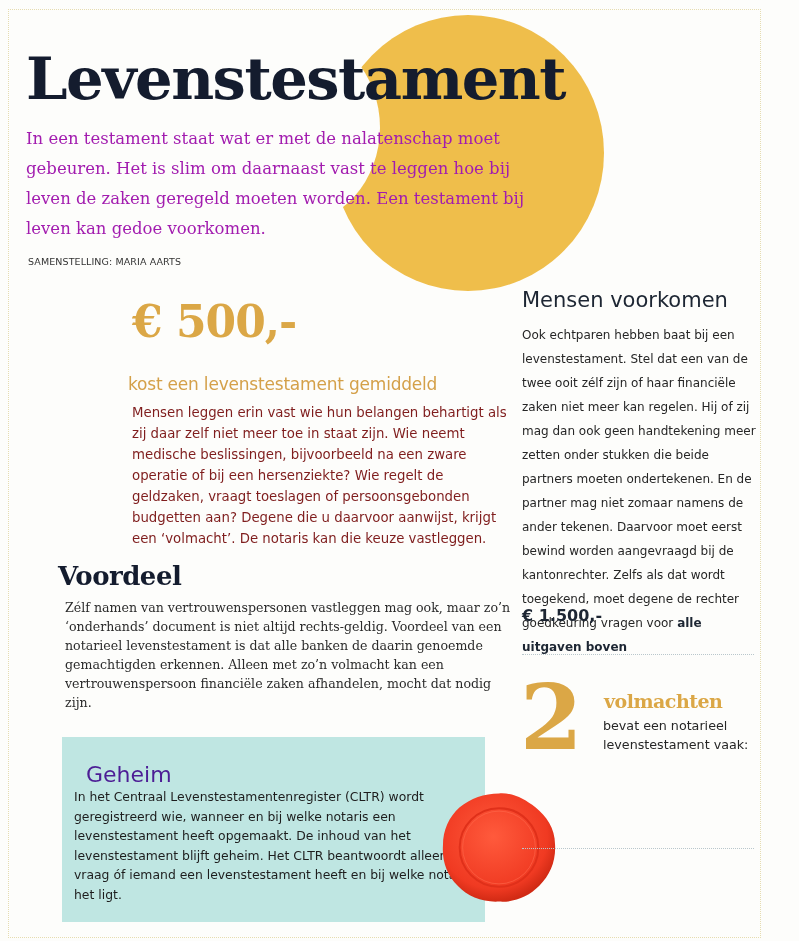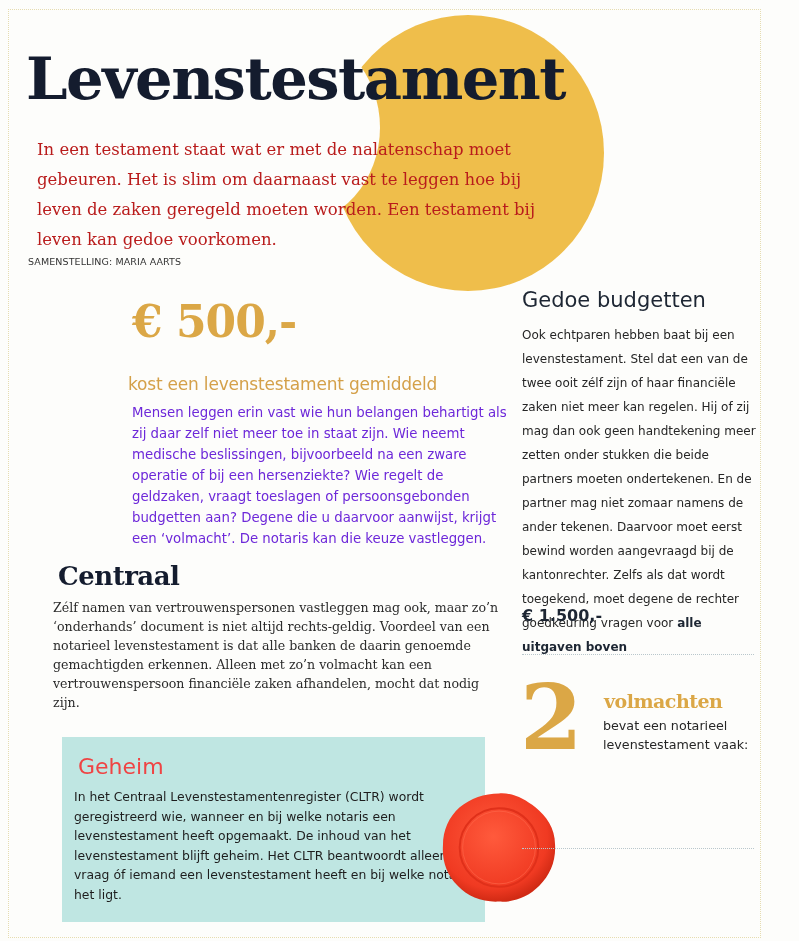--- a/index.html
+++ b/index.html
@@ -22,57 +22,57 @@
       position: absolute; left: 205px; top: 30px; width: 175px; height: 195px;
       border-radius: 50%; background: #fdfdfb;
     }
     .title {
       position: absolute; left: 26px; top: 50px; margin: 0;
       font-family: "DejaVu Serif", serif; font-weight: 900;
       font-size: 58px; line-height: 1; color: #141c2e; letter-spacing: -1.5px;
       transform: scaleX(1.02); transform-origin: left;
     }
     .intro {
-      position: absolute; left: 26px; top: 124px; width: 520px; margin: 11px;
+      position: absolute; left: 26px; top: 124px; width: 520px; margin: 0;
       font-family: "DejaVu Serif", serif; font-size: 16.5px; line-height: 30px;
-      color: #b91c1c;
+      color: #a21caf;
     }
     .byline {
       position: absolute; left: 28px; top: 256px; margin: 0;
       font-size: 9.5px; letter-spacing: 0.1px; color: #333;
     }
     .big-price {
       position: absolute; left: 132px; top: 300px; margin: 0;
       font-family: "DejaVu Serif", serif; font-weight: 900;
       font-size: 44px; line-height: 1; color: #dba746; letter-spacing: -1px;
     }
     .price-sub {
       position: absolute; left: 128px; top: 374px; margin: 0;
       font-size: 17px; color: #d4a049; letter-spacing: -0.2px;
     }
     .price-body {
       position: absolute; left: 132px; top: 402px; width: 380px; margin: 0;
-      font-size: 13.3px; line-height: 21px; color: #6d28d9;
+      font-size: 13.3px; line-height: 21px; color: #7f1d1d;
     }
     .h-bank {
       position: absolute; left: 58px; top: 561px; margin: 0;
       font-family: "DejaVu Serif", serif; font-weight: 900;
       font-size: 26px; color: #141c2e; letter-spacing: -0.5px;
     }
     .bank-body {
-      position: absolute; left: 53px; top: 598px; width: 450px; margin: 0;
+      position: absolute; left: 65px; top: 598px; width: 450px; margin: 0;
       font-family: "DejaVu Serif", serif; font-size: 12.6px; line-height: 19px; color: #2b2b2b;
     }
     .geheim-box {
       position: absolute; left: 62px; top: 737px; width: 423px; height: 185px;
       background: #bfe6e2;
     }
     .geheim-title {
-      position: absolute; left: 74px; top: 750px; margin: 4px;
-      font-size: 22px; color: #ef4444; font-weight: normal;
+      position: absolute; left: 74px; top: 750px; margin: 12px;
+      font-size: 22px; color: #4c1d95; font-weight: normal;
     }
     .geheim-body {
       position: absolute; left: 74px; top: 787px; width: 400px; margin: 0;
       font-size: 12.4px; line-height: 19.5px; color: #1d1d1d;
     }
     .seal {
       position: absolute; left: 440px; top: 790px; width: 118px; height: 115px;
     }
     .h-gedoe {
       position: absolute; left: 522px; top: 288px; margin: 0;
@@ -121,41 +121,41 @@
 <div class="crescent-white"></div>
 
 <h1 class="title">Levenstestament</h1>
 <p class="intro">In een testament staat wat er met de nalatenschap moet gebeuren. Het is slim om daarnaast vast te leggen hoe bij leven de zaken geregeld moeten worden. Een testament bij leven kan gedoe voorkomen.</p>
 <p class="byline">SAMENSTELLING: MARIA AARTS</p>
 
 <p class="big-price">€ 500,-</p>
 <p class="price-sub">kost een levenstestament gemiddeld</p>
 <p class="price-body">Mensen leggen erin vast wie hun belangen behartigt als zij daar zelf niet meer toe in staat zijn. Wie neemt medische beslissingen, bijvoorbeeld na een zware operatie of bij een hersenziekte? Wie regelt de geldzaken, vraagt toeslagen of persoonsgebonden budgetten aan? Degene die u daarvoor aanwijst, krijgt een ‘volmacht’. De notaris kan die keuze vastleggen.</p>
 
-<h2 class="h-bank">Centraal</h2>
+<h2 class="h-bank">Voordeel</h2>
 <p class="bank-body">Zélf namen van vertrouwenspersonen vastleggen mag ook, maar zo’n ‘onderhands’ document is niet altijd rechts-geldig. Voordeel van een notarieel levenstestament is dat alle banken de daarin genoemde gemachtigden erkennen. Alleen met zo’n volmacht kan een vertrouwenspersoon financiële zaken afhandelen, mocht dat nodig zijn.</p>
 
 <div class="geheim-box"></div>
 <h2 class="geheim-title">Geheim</h2>
 <p class="geheim-body">In het Centraal Levenstestamentenregister (CLTR) wordt geregistreerd wie, wanneer en bij welke notaris een levenstestament heeft opgemaakt. De inhoud van het levenstestament blijft geheim. Het CLTR beantwoordt alleen de vraag óf iemand een levenstestament heeft en bij welke notaris het ligt.</p>
 
 <svg class="seal" viewBox="0 0 120 116">
   <defs>
     <radialGradient id="sg" cx="45%" cy="40%" r="60%">
       <stop offset="0%" stop-color="#ff5a3c"></stop>
       <stop offset="80%" stop-color="#f03a22"></stop>
       <stop offset="100%" stop-color="#d12a14"></stop>
     </radialGradient>
   </defs>
   <path d="M60 3 C75 2 86 9 97 17 C108 26 117 38 117 55 C118 72 112 86 101 97 C90 108 76 114 60 113 C44 114 28 108 18 97 C7 86 2 72 3 56 C3 40 9 27 20 17 C31 8 45 3 60 3 Z" fill="url(#sg)"></path>
   <circle cx="60" cy="58" r="40" fill="none" stroke="#e0301a" stroke-width="2"></circle>
   <circle cx="60" cy="58" r="37" fill="none" stroke="#ff6a4c" stroke-width="1" opacity="0.6"></circle>
 </svg>
 
-<h2 class="h-gedoe">Gedoe budgetten</h2>
+<h2 class="h-gedoe">Mensen voorkomen</h2>
 <p class="gedoe-body"><span>Ook echtparen hebben baat bij een levenstestament. Stel dat een van de twee ooit zélf zijn of haar financiële zaken niet meer kan regelen. Hij of zij mag dan ook geen handtekening meer zetten onder stukken die beide partners moeten ondertekenen. En de partner mag niet zomaar namens de ander tekenen. Daarvoor moet eerst bewind worden aangevraagd bij de kantonrechter. Zelfs als dat wordt toegekend, moet degene de rechter goedkeuring vragen voor </span><b>alle uitgaven boven</b></p>
 <p class="gedoe-price">€ 1.500,-</p>
 
 <div class="dots" style="top:654px"></div>
 
 <p class="big-two">2</p>
 <p class="volm-title">volmachten</p>
 <p class="volm-body">bevat een notarieel levenstestament vaak:</p>
 <ul class="volm-list">
 </ul>

